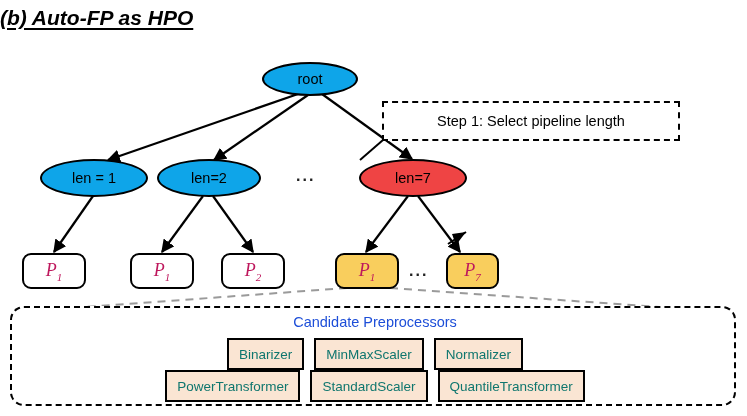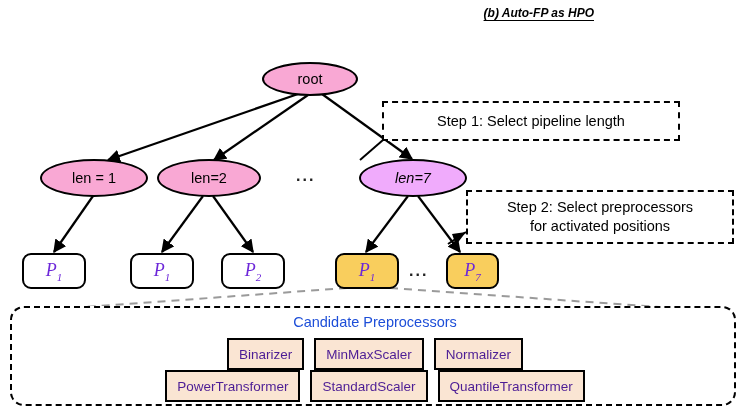--- a/index.html
+++ b/index.html
@@ -14,64 +14,64 @@
     background: #ffffff;
     font-family: "Liberation Sans", sans-serif;
     overflow: hidden;
   }
   
   #title {
     position: absolute;
     left: 0;
     top: 6px;
     width: 594px;
-    text-align: right;
-    font-size: 12px;
+    text-align: left;
+    font-size: 21px;
     font-weight: bold;
     font-style: italic;
     color: #000;
     text-decoration: underline;
     text-underline-offset: 3px;
   }
   
   #edges {
     position: absolute;
     left: 0; top: 0;
     width: 747px; height: 416px;
     pointer-events: none;
   }
   
   .ellipse-node {
     position: absolute;
     box-sizing: border-box;
     border: 2.2px solid #000;
     border-radius: 50%;
-    background: #f9a8d4;
+    background: #0ea5e9;
     display: flex;
     align-items: center;
     justify-content: center;
     font-size: 14.5px;
     color: #000;
     z-index: 3;
   }
-  .ellipse-node.highlight { background: #f0abfc; font-style: italic; }
+  .ellipse-node.highlight { background: #ef4444; }
 
   .rect-node {
     position: absolute;
     box-sizing: border-box;
     border: 2.4px solid #000;
     border-radius: 9px;
     background: #ffffff;
     display: flex;
     align-items: center;
     justify-content: center;
     font-family: "Liberation Serif", serif;
     font-style: italic;
     font-size: 18px;
-    color: #6d28d9;
+    color: #be185d;
     z-index: 3;
   }
   .rect-node.highlight { background: #F9CE5D; }
   .rect-node sub {
     font-size: 11px;
     font-style: italic;
   }
   
   .dots {
     position: absolute;
@@ -129,21 +129,21 @@
   #chip-row-1 { top: 62px; }
   .chip {
     box-sizing: border-box;
     border: 2.2px solid #000;
     background: #FAE5D3;
     height: 32px;
     display: flex;
     align-items: center;
     justify-content: center;
     font-size: 13.5px;
-    color: #4c1d95;
+    color: #0f766e;
     padding: 4px 10px;
   }
 </style>
 </head>
 <body>
 
 <div id="page">
 
   <div id="title">(b) Auto-FP as HPO</div>
 
@@ -223,24 +223,20 @@
   <div class="dots" style="left:409px; top:262px;">...</div>
 
   <div class="rect-node highlight" style="left:446px; top:253px; width:53px; height:36px;">
     <span><span>P</span><sub>7</sub></span>
   </div>
 
   <div class="step-box" style="left:382px; top:101px; width:298px; height:40px;">
     <span>Step 1: Select pipeline length</span>
   </div>
 
-  <div class="step-box" style="left:466px; top:190px; width:268px; height:54px;">
-    <span>Step 2: Select preprocessors</span>
-    <span>for activated positions</span>
-  </div>
 
   <div id="candidate-panel">
     <div id="candidate-title">Candidate Preprocessors</div>
 
     <div class="chip-row" id="chip-row-0">
       <div class="chip">Binarizer</div>
       <div class="chip">MinMaxScaler</div>
       <div class="chip">Normalizer</div>
     </div>
 

